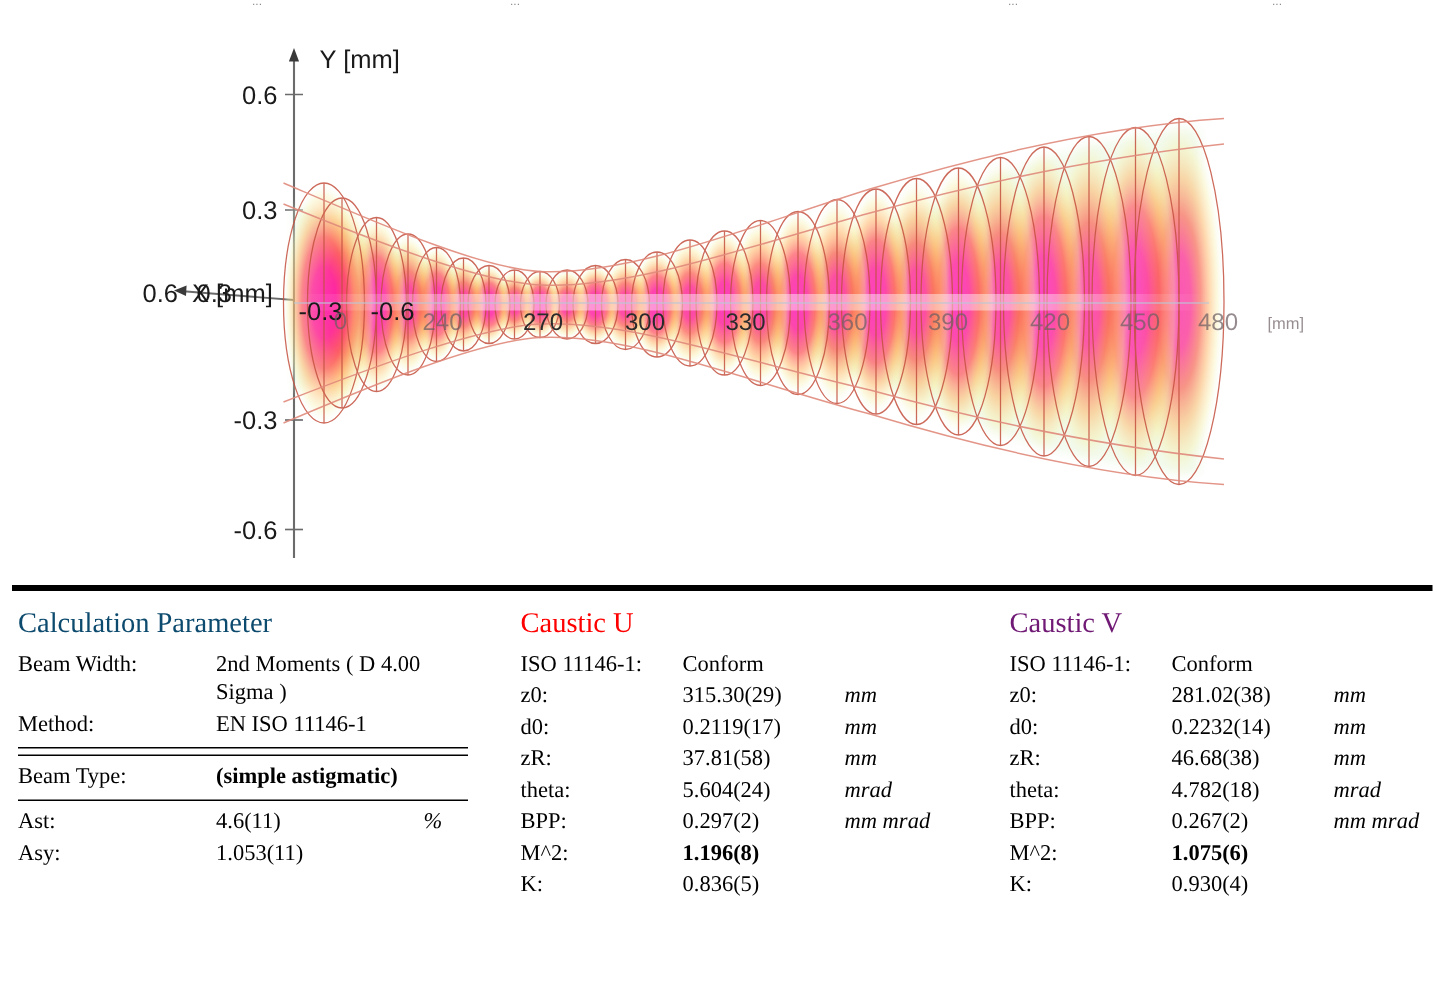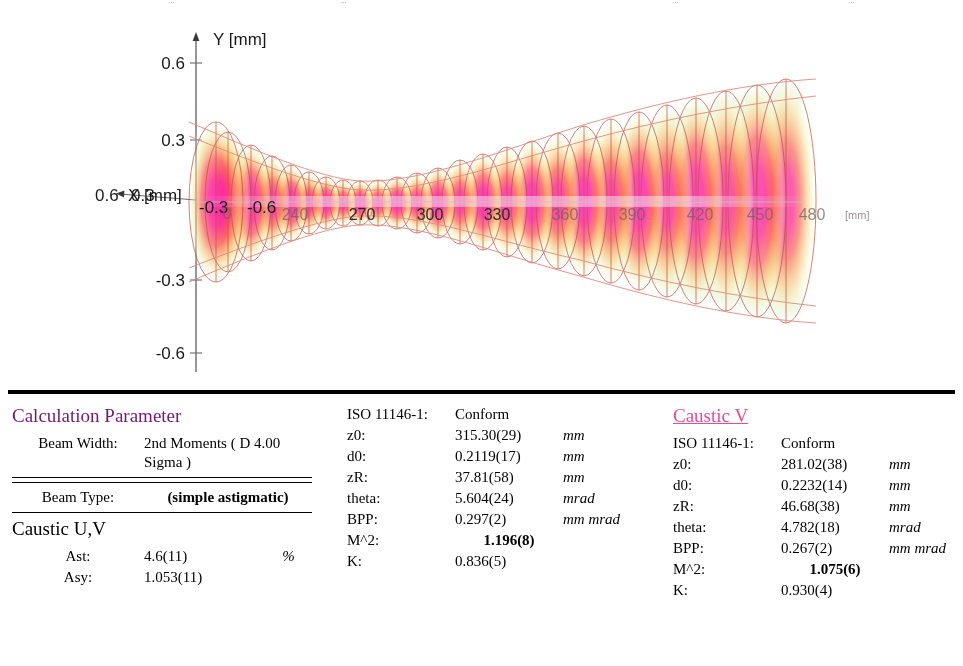--- a/index.html
+++ b/index.html
@@ -94,43 +94,43 @@
   #col-u    { left: 347px; width: 310px; }
   #col-v    { left: 673px; width: 286px; }
 
   .section-head {
     font-size: 19px;
     line-height: 24px;
     margin: 0 0 5px 0;
     font-weight: normal;
     white-space: nowrap;
   }
-  #head-calc  { color: #701a75; }
+  #head-calc  { color: #0c4a6e; }
   #head-cuv   { color: #000000; }
   #head-u     { color: #ff0000; }
-  #head-v     { color: #ec4899; text-decoration: underline; }
+  #head-v     { color: #701a75; }
 
   table.kv {
     border-collapse: collapse;
     font-size: 15px;
     width: 100%;
   }
   table.kv td {
     padding: 1px 0;
     vertical-align: top;
     line-height: 19px;
     white-space: nowrap;
   }
   td.k { width: 108px; }
-  #col-calc td.k { width: 132px; text-align: center; }
+  #col-calc td.k { width: 132px; }
   td.v { }
   td.u { padding-left: 14px; font-style: italic; }
   #col-u  td.v { width: 108px; }
   #col-v  td.v { width: 108px; }
-  .bold { font-weight: bold; text-align: center; }
+  .bold { font-weight: bold; }
   .wrapcell { white-space: normal !important; }
 
   hr.thin {
     border: none;
     border-top: 1.5px solid #000;
     margin: 4px 0 4px 0;
   }
 </style>
 </head>
 <body>
@@ -331,58 +331,62 @@
 
   <div class="col" id="col-calc">
     <div class="section-head" id="head-calc">Calculation Parameter</div>
 
     <table class="kv">
       <tbody>
           <tr>
         <td class="k">Beam Width:</td>
         <td class="v wrapcell">2nd Moments ( D 4.00 Sigma )</td>
       </tr>
+      <tr>
+        <td class="k">Method:</td>
+        <td class="v">EN ISO 11146-1</td>
+      </tr>
     </tbody>
       </table>
 
     <hr class="thin">
 
 
     <hr class="thin">
 
     <table class="kv">
       <tbody>
           <tr>
         <td class="k">Beam Type:</td>
         <td class="v bold">(simple astigmatic)</td>
       </tr>
     </tbody>
       </table>
 
     <hr class="thin">
 
-    <div class="section-head" id="head-cuv">Caustic U,V</div>
 
     <table class="kv">
       <tbody>
           <tr>
         <td class="k">Ast:</td>
         <td class="v">4.6(11)</td>
         <td class="u">%</td>
       </tr>
       <tr>
         <td class="k">Asy:</td>
         <td class="v">1.053(11)</td>
         <td class="u"></td>
       </tr>
     </tbody>
       </table>
   </div>
 
   <div class="col" id="col-u">
+    <div class="section-head" id="head-u">Caustic U</div>
     <table class="kv">
       <tbody>
           <tr>
         <td class="k">ISO 11146-1:</td>
         <td class="v">Conform</td>
         <td class="u"></td>
       </tr>
       <tr>
         <td class="k">z0:</td>
         <td class="v">315.30(29)</td>

